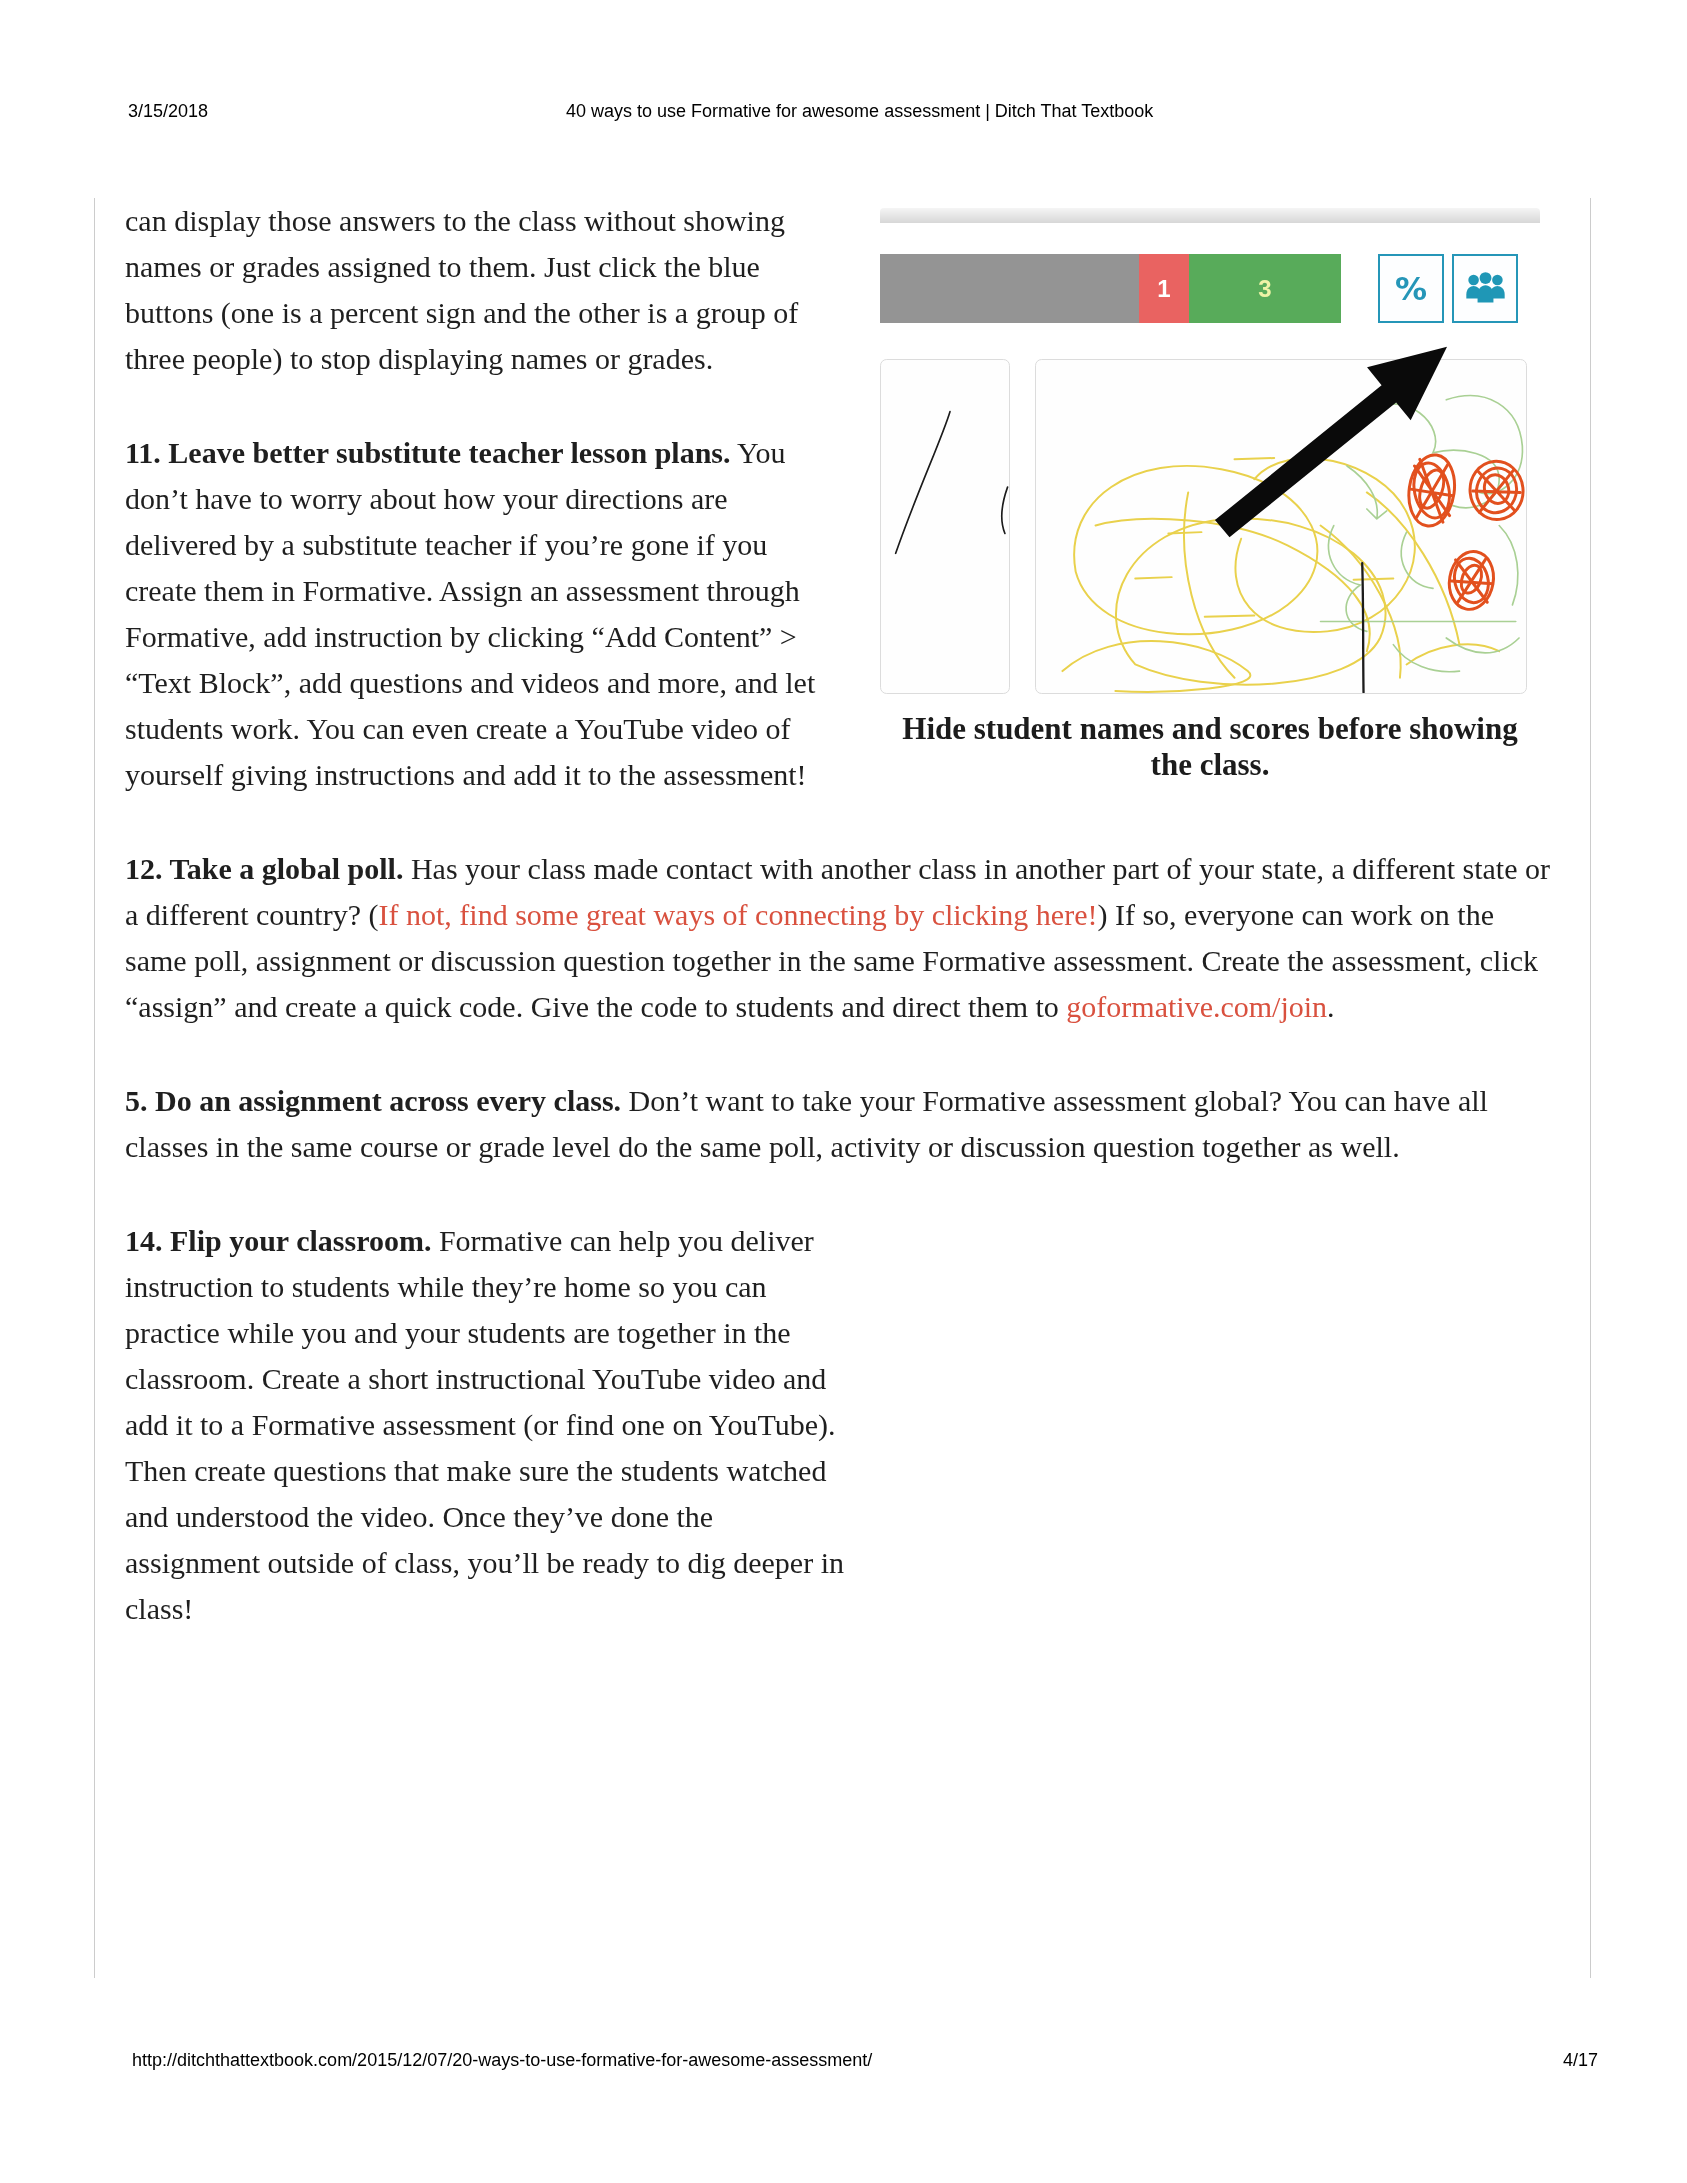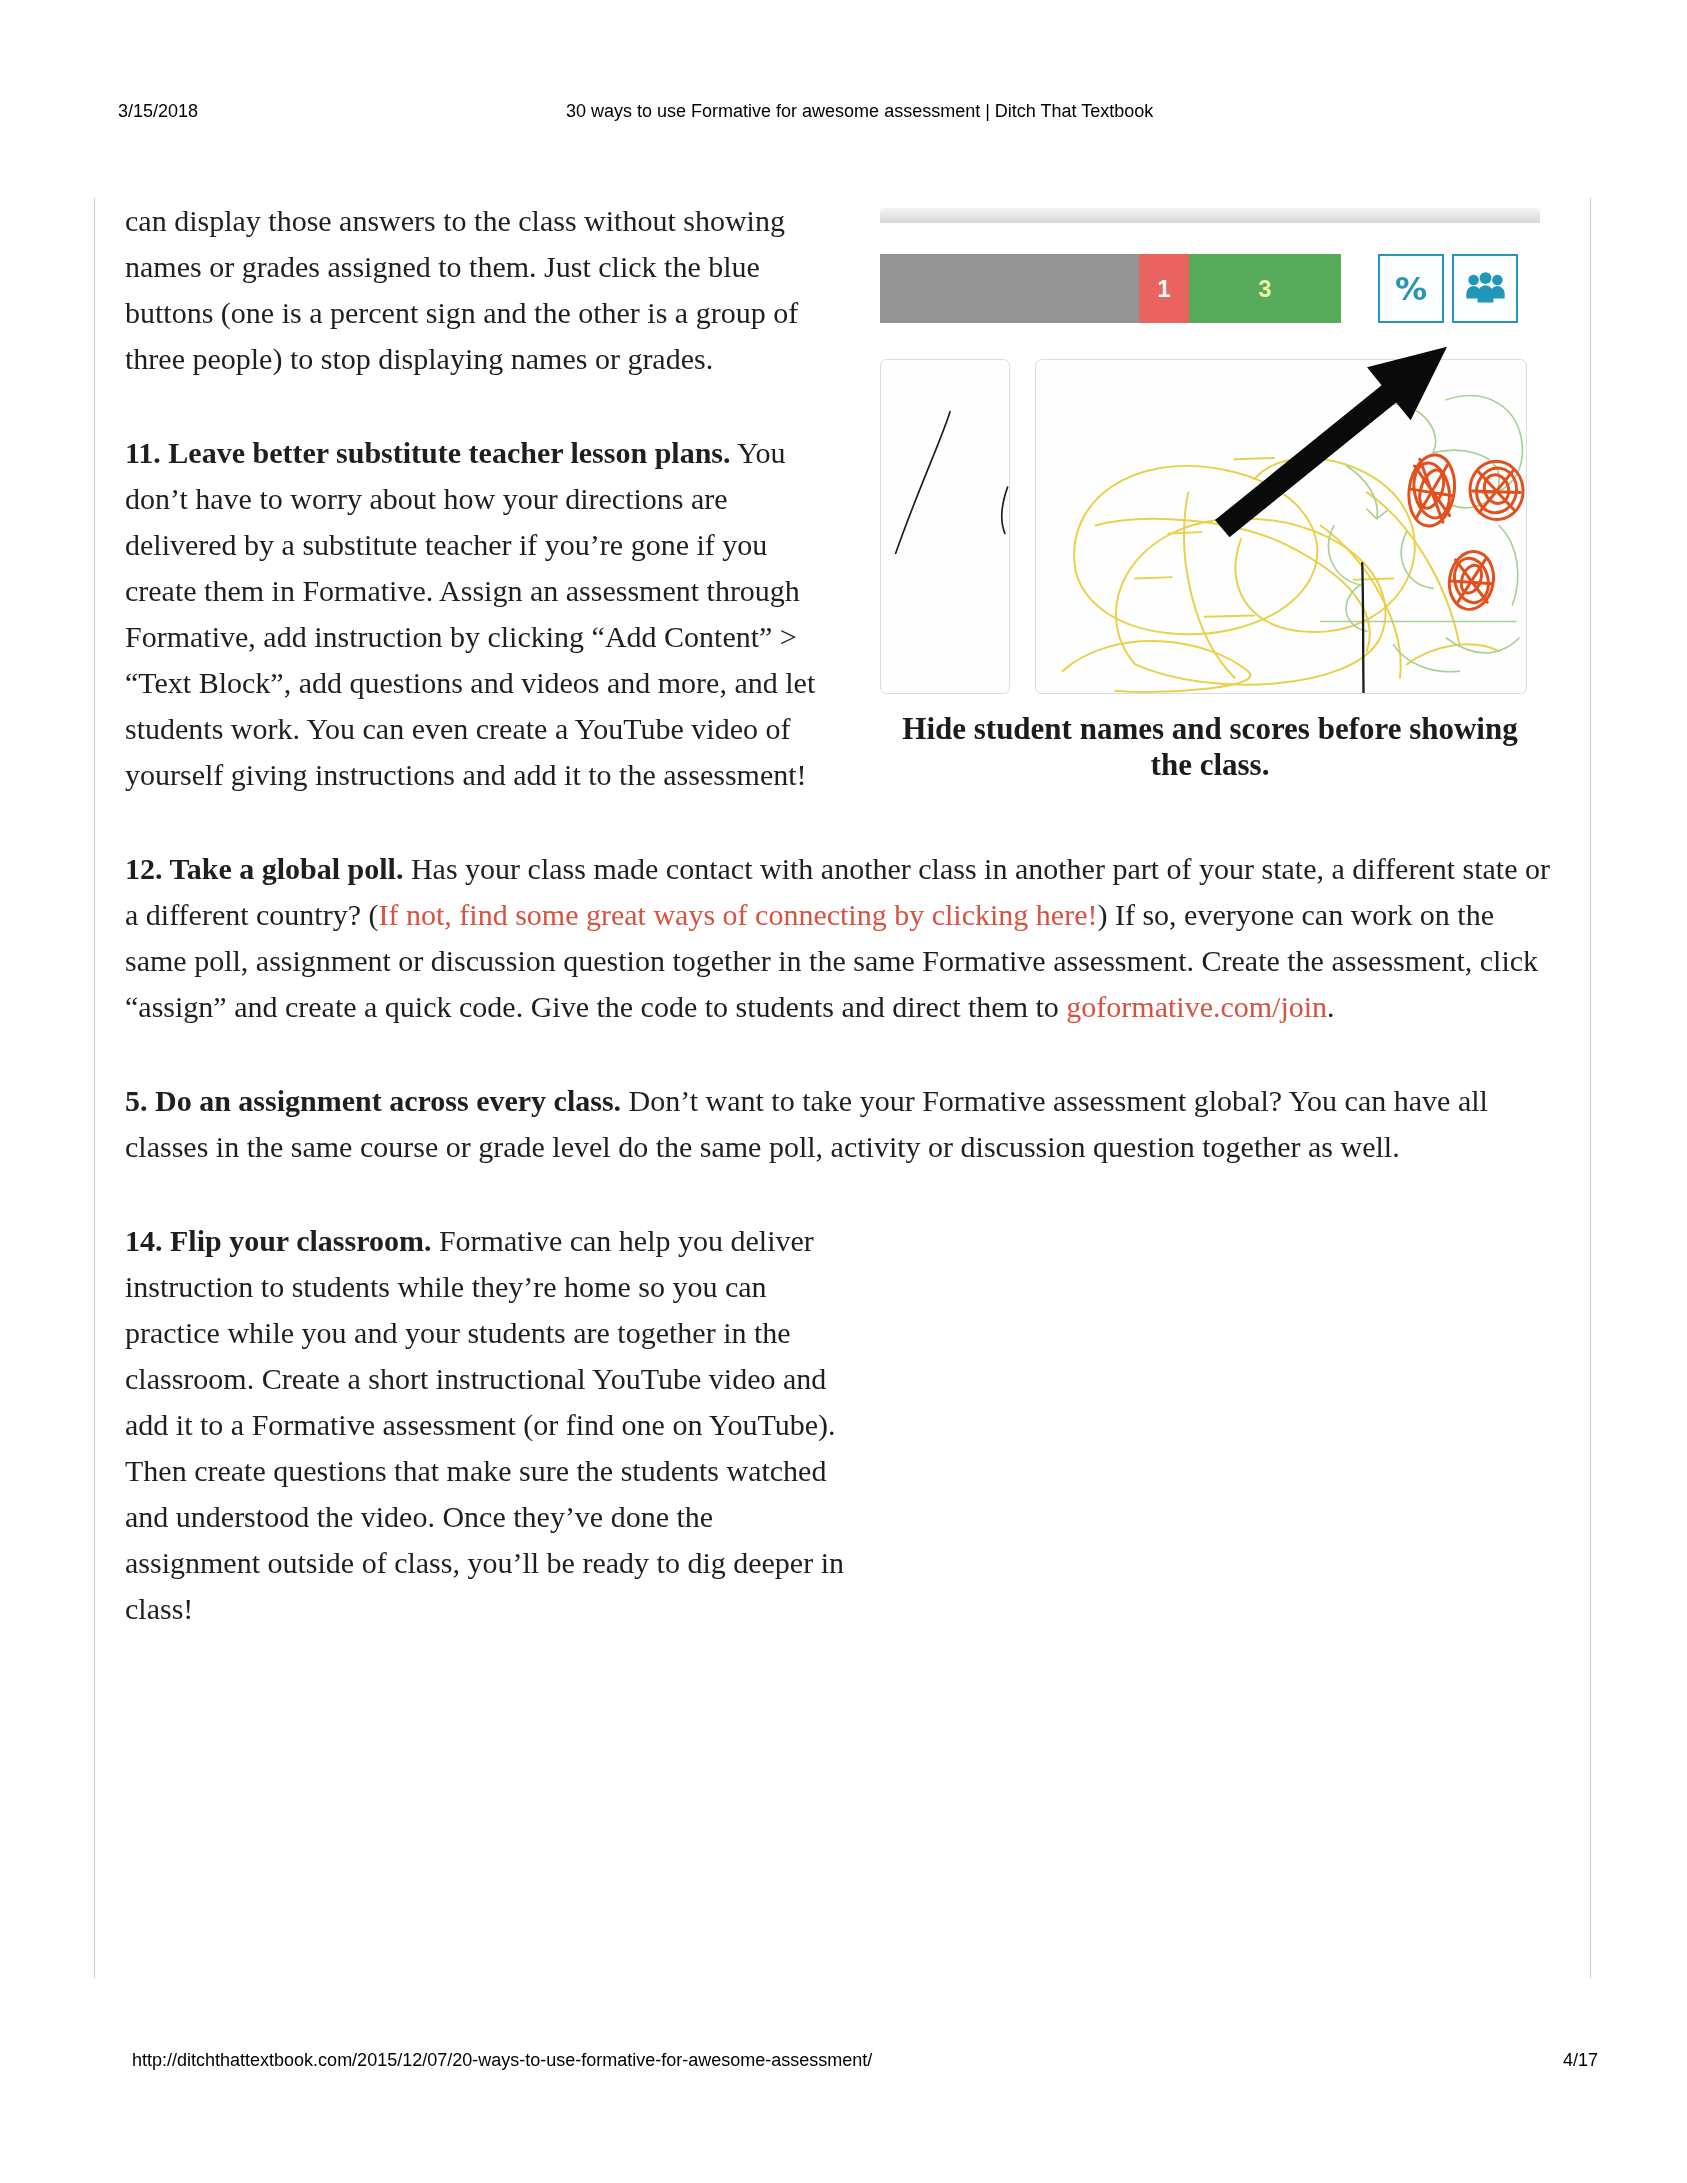--- a/index.html
+++ b/index.html
@@ -1,19 +1,19 @@
 <!DOCTYPE html>
 <html style="--accent: #2596b8; --toolbar_gray: #949494; --badge_red: #e96361; --badge_green: #58ab5a; --link: #d9513f; --scribble_yellow: #e9d14c; --scribble_green: #a9d094; --scribble_orange: #e2501e;font-size:10.6px"><head>
 <meta charset="utf-8">
 <style>
   html,body{margin:0;padding:0;background:#fff;}
   #page{position:relative;width:1687px;height:2183px;background:#ffffff;overflow:hidden;
         font-family:"Liberation Serif",serif;color:#1f1f1f;}
   .hdr{position:absolute;top:101px;font-family:"Liberation Sans",sans-serif;font-size:18px;color:#000;}
-  .hdr-date{left:118px;}
+  .hdr-date{left:128px;}
   .hdr-title{left:566px;}
   .ftr{position:absolute;top:2050px;font-family:"Liberation Sans",sans-serif;font-size:18px;color:#000;}
   .ftr-url{left:132px;}
   .ftr-page{right:89px;}
 
   .content-frame{position:absolute;left:94px;top:198px;width:1497px;height:1780px;
                  box-sizing:border-box;border-left:1.3px solid #cccccc;border-right:1.3px solid #cccccc;
                  padding:0 30px 0 30px;}
   .para{font-size:30px;line-height:46px;margin:0 0 48px 0;}
   .para strong{font-weight:bold;}
@@ -48,21 +48,21 @@
   .g{stroke:var(--scribble_green);fill:none;stroke-width:2.5;stroke-linecap:round;}
   .o{stroke:var(--scribble_orange);fill:none;stroke-width:4.5;stroke-linecap:round;}
   .k{stroke:#1c1c1c;fill:none;stroke-width:2.5;stroke-linecap:round;}
 </style>
 </head>
 <body>
 
 <div id="page">
 
   <div class="hdr hdr-date">3/15/2018</div>
-  <div class="hdr hdr-title">30 ways to use Formative for awesome assessment | Ditch That Textbook</div>
+  <div class="hdr hdr-title">40 ways to use Formative for awesome assessment | Ditch That Textbook</div>
 
   <div class="content-frame">
 
     <figure class="shot">
       <div class="shot-img">
         <div class="strip"></div>
 
         <div class="toolbar">
           <div class="seg gray"></div>
           <div class="seg red">1</div>

